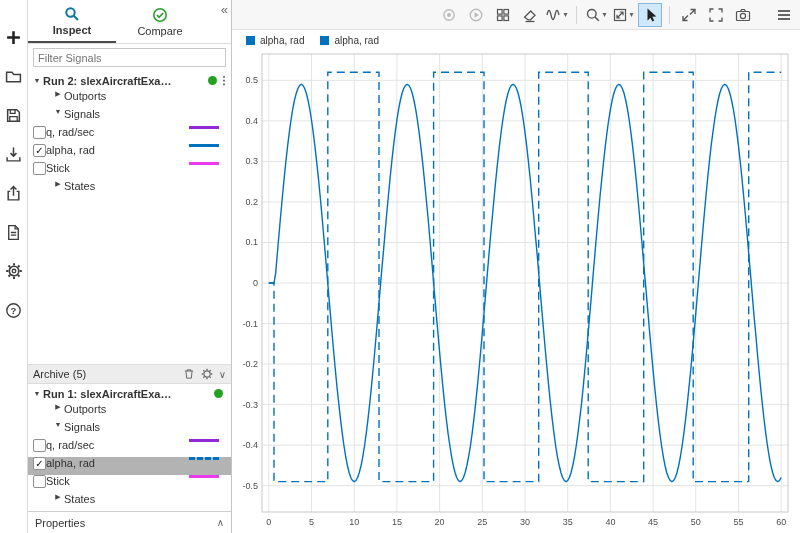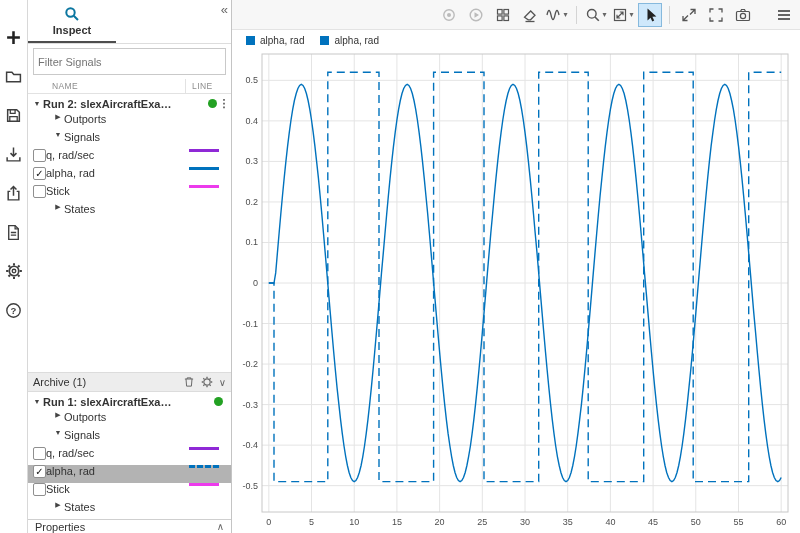--- a/index.html
+++ b/index.html
@@ -11,21 +11,21 @@
   .left-strip { width:28px; background:#fff; border-right:1px solid #d8d8d8; display:flex; flex-direction:column; align-items:center; padding-top:26px; gap:17px; }
   .strip-btn { width:22px; height:22px; border:none; background:transparent; display:flex; align-items:center; justify-content:center; cursor:pointer; }
 
   
   .sidebar { width:204px; background:#fff; border-right:1px solid #c4c4c4; display:flex; flex-direction:column; position:relative; }
   .tabs { height:44px; border-bottom:1px solid #ddd; display:flex; position:relative; }
   .tab { width:88px; display:flex; flex-direction:column; align-items:center; justify-content:center; gap:2px; font-size:11px; color:#333; cursor:pointer; }
   .tab.active { border-bottom:2px solid #4d4d4d; font-weight:bold; }
   .collapse-btn { position:absolute; right:3px; top:2px; color:#666; font-size:13px; background:none; border:none; cursor:pointer; }
   .filter-wrap { padding:4px 5px; }
-  .filter-wrap input { width:100%; height:27px; border:1px solid #c9c9c9; font-size:11px; padding:0 4px; font-family:"Liberation Sans",sans-serif; color:#333; }
+  .filter-wrap input { width:100%; height:19px; border:1px solid #c9c9c9; font-size:11px; padding:0 4px; font-family:"Liberation Sans",sans-serif; color:#333; }
   .cols { display:flex; height:15px; align-items:center; border-bottom:1px solid #e2e2e2; color:#8c8c8c; font-size:8.5px; letter-spacing:.4px; }
   .cols .c1 { padding-left:24px; flex:1; }
   .cols .c2 { width:46px; border-left:1px solid #e2e2e2; padding-left:6px; height:100%; display:flex; align-items:center; }
 
   .run-row { height:19px; display:flex; align-items:center; font-size:11px; font-weight:bold; cursor:pointer; }
   .exp { width:12px; text-align:center; font-size:7px; color:#444; flex:none; }
   .run-row .exp { margin-left:3px; }
   .run-title { white-space:nowrap; overflow:hidden; text-overflow:ellipsis; max-width:138px; }
   .dot { width:9px; height:9px; border-radius:50%; margin-left:auto; flex:none; }
   .kebab { width:14px; text-align:center; color:#555; font-size:11px; flex:none; cursor:pointer; }
@@ -35,21 +35,21 @@
   .tree-row.g .exp { margin-left:24px; }
   .cb { width:13px; height:13px; border:1px solid #8f8f8f; border-radius:2px; background:#fff; margin-left:5px; font-size:10px; line-height:11px; text-align:center; color:#111; flex:none; cursor:pointer; }
   .tree-row.s .lbl { white-space:nowrap; overflow:hidden; text-overflow:ellipsis; }
   .swatch { margin-left:auto; width:30px; margin-right:12px; height:0; flex:none; }
   .tree-row.sel { background:#b3b3b3; }
 
   .spacer { flex:1; }
   .archive-hdr { height:20px; background:#ededed; border-top:1px solid #dcdcdc; border-bottom:1px solid #dcdcdc; display:flex; align-items:center; padding:0 5px; font-size:11px; color:#333; gap:6px; }
   .archive-hdr .ttl { flex:1; }
   .ico-btn { background:none; border:none; cursor:pointer; display:flex; align-items:center; padding:0; color:#666; font-size:10px; }
-  .props-bar { height:14px; border-top:1px solid #cfcfcf; display:flex; align-items:center; padding:0 7px; font-size:11px; color:#333; }
+  .props-bar { height:22px; border-top:1px solid #cfcfcf; display:flex; align-items:center; padding:0 7px; font-size:11px; color:#333; }
   .props-bar .chev { margin-left:auto; color:#666; font-size:10px; background:none; border:none; cursor:pointer; }
 
   
   .main { flex:1; display:flex; flex-direction:column; background:#fff; min-width:0; }
   .toolbar { height:30px; background:#f7f7f7; border-bottom:1px solid #e3e3e3; display:flex; align-items:center; justify-content:flex-end; gap:3px; padding-right:4px; }
   .tbtn { height:24px; min-width:24px; border:1px solid transparent; background:transparent; display:flex; align-items:center; justify-content:center; cursor:pointer; gap:1px; }
   .tbtn.active { background:#cfe8fb; border:1px solid #86b9dd; }
   .tbtn .caret { font-size:8px; color:#666; }
   .tsep { width:1px; height:18px; background:#d4d4d4; margin:0 4px; }
   .tbtn.last { margin-left:14px; }
@@ -121,31 +121,34 @@
 
   <div class="sidebar">
     <div class="tabs">
       <div class="tab active">
         <svg width="16" height="16" viewBox="0 0 16 16">
             <circle cx="6.5" cy="6.5" r="4.2" stroke="#0b76a0" stroke-width="2" fill="none"></circle>
             <path d="M9.7 9.7L14 14" stroke="#0b76a0" stroke-width="2"></path>
           </svg>
         <span>Inspect</span>
       </div>
+      <div class="tab">
+        <svg width="16" height="16" viewBox="0 0 16 16">
+            <circle cx="8" cy="8" r="6.2" stroke="#2da12d" stroke-width="1.6" fill="none"></circle>
+            <path d="M5 8.2l2.1 2.1 4-4.3" stroke="#2da12d" stroke-width="1.8" fill="none"></path>
+          </svg>
+        <span>Compare</span>
+      </div>
       <button class="collapse-btn">«</button>
     </div>
 
     <div class="filter-wrap">
       <input type="text" placeholder="Filter Signals" style="">
     </div>
 
-    <div class="cols">
-      <span class="c1">NAME</span>
-      <span class="c2">LINE</span>
-    </div>
 
     <div class="run-row">
       <span class="exp">▼</span>
       <span class="run-title">Run 2: slexAircraftExample[Current]</span>
       <span class="dot" style="background: rgb(35, 161, 35);"></span>
       <span class="kebab">⋮</span>
     </div>
     <div class="tree-row g">
       <span class="exp">▶</span>
       <span class="lbl">Outports</span>
@@ -170,21 +173,21 @@
       <span class="swatch" style="border-top: 3px solid rgb(236, 59, 236);"></span>
     </div>
     <div class="tree-row g">
       <span class="exp">▶</span>
       <span class="lbl">States</span>
     </div>
 
     <div class="spacer"></div>
 
     <div class="archive-hdr">
-      <span class="ttl">Archive (1)</span>
+      <span class="ttl">Archive (5)</span>
       <button class="ico-btn">
         <svg width="12" height="12" viewBox="0 0 16 16">
             <path d="M2.5 4h11M5.5 4V2.5h5V4M4 4l.8 9.5h6.4L12 4" stroke="#666" stroke-width="1.3" fill="none"></path>
           </svg>
       </button>
       <button class="ico-btn">
         <svg width="12" height="12" viewBox="0 0 16 16">
             <g stroke="#666" stroke-width="1.8" fill="none">
               <path d="M13 8h2M11.5 11.5l1.4 1.4M8 13v2M4.5 11.5l-1.4 1.4M3 8H1M4.5 4.5L3.1 3.1M8 3V1M11.5 4.5l1.4-1.4"></path>
             </g>

